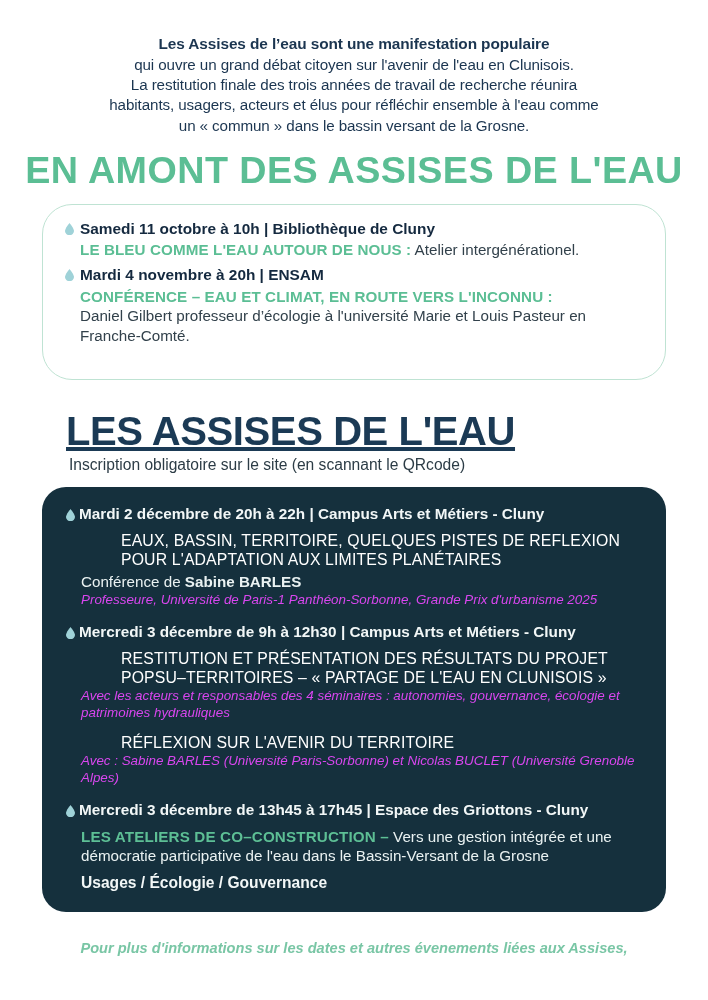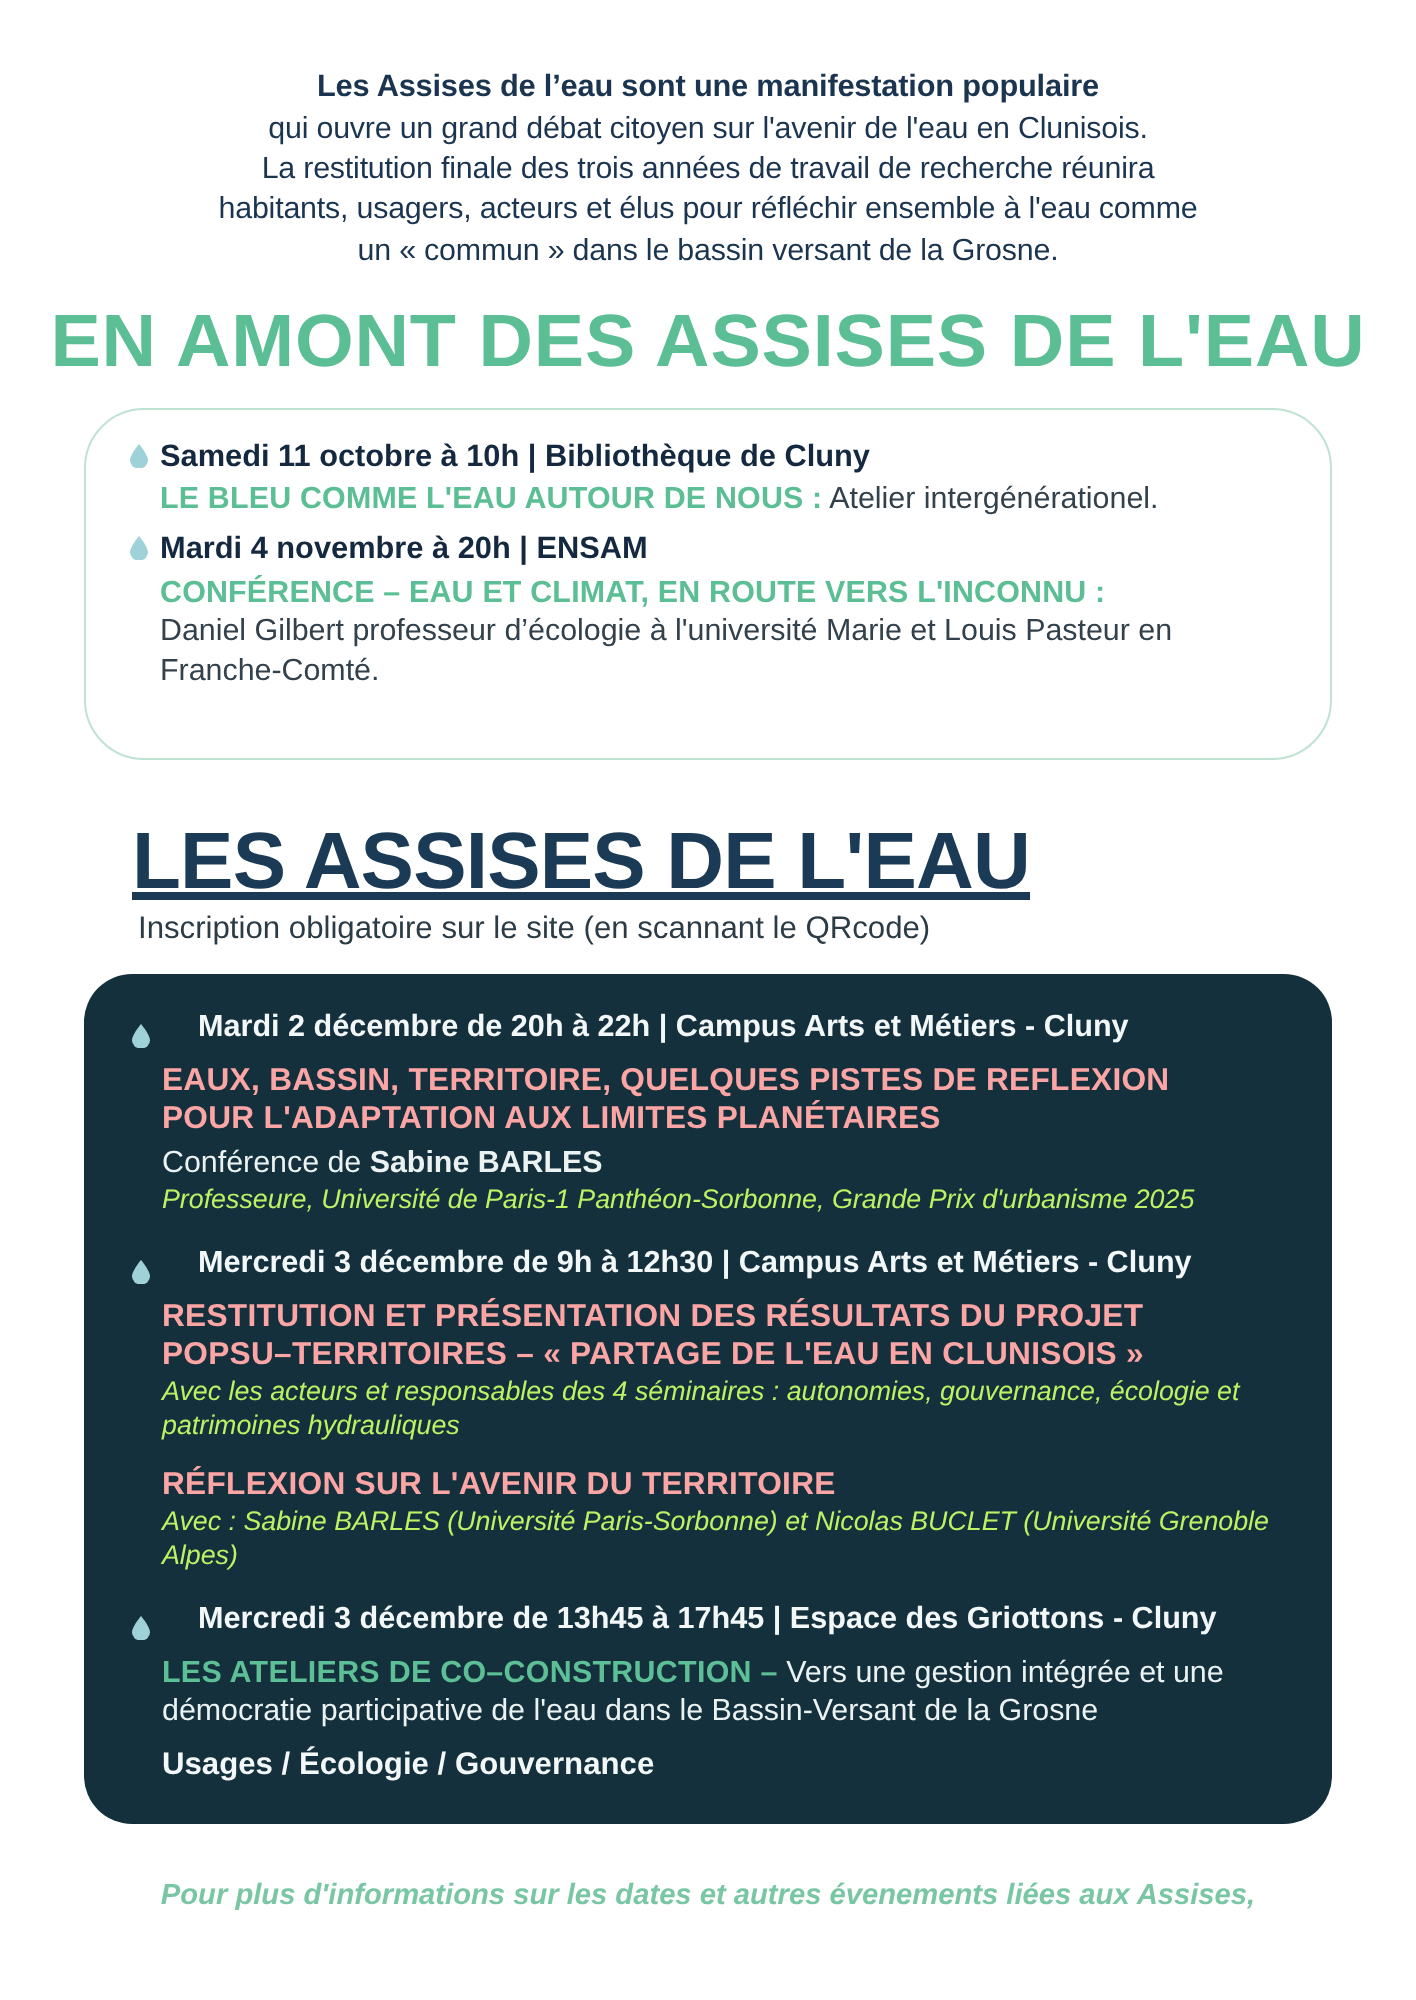--- a/index.html
+++ b/index.html
@@ -124,45 +124,46 @@
   }
 
   .dark-event { margin-bottom: 14px; }
   .dark-event:last-child { margin-bottom: 0; }
 
   .dark-when {
     font-weight: bold;
     font-size: 15.3px;
     color: #f2f7f7;
     display: flex;
-    align-items: flex-end;
-    gap: 24px;
+    align-items: center;
+    gap: 4px;
     margin-bottom: 8px;
   }
 
   .dark-body { margin-left: 15px; }
 
   .dark-title {
-    color: #fca5a5;
-    font-weight: bold;
+    color: #ffffff;
+    font-weight: normal;
     font-size: 15.8px;
     line-height: 1.22;
     letter-spacing: 0.15px;
+    margin-left: 40px;
   }
 
   .dark-reg {
     color: #eaf2f2;
     font-size: 15.2px;
     line-height: 1.26;
     margin-top: 2px;
   }
   .dark-reg b { font-weight: bold; }
 
   .dark-ital {
-    color: #bef264;
+    color: #d946ef;
     font-size: 13.4px;
     font-style: italic;
     line-height: 1.26;
     margin-top: 1px;
   }
 
   .dark-sub-block { margin-top: 11px; }
 
   .dark-strong {
     color: #f2f7f7;

